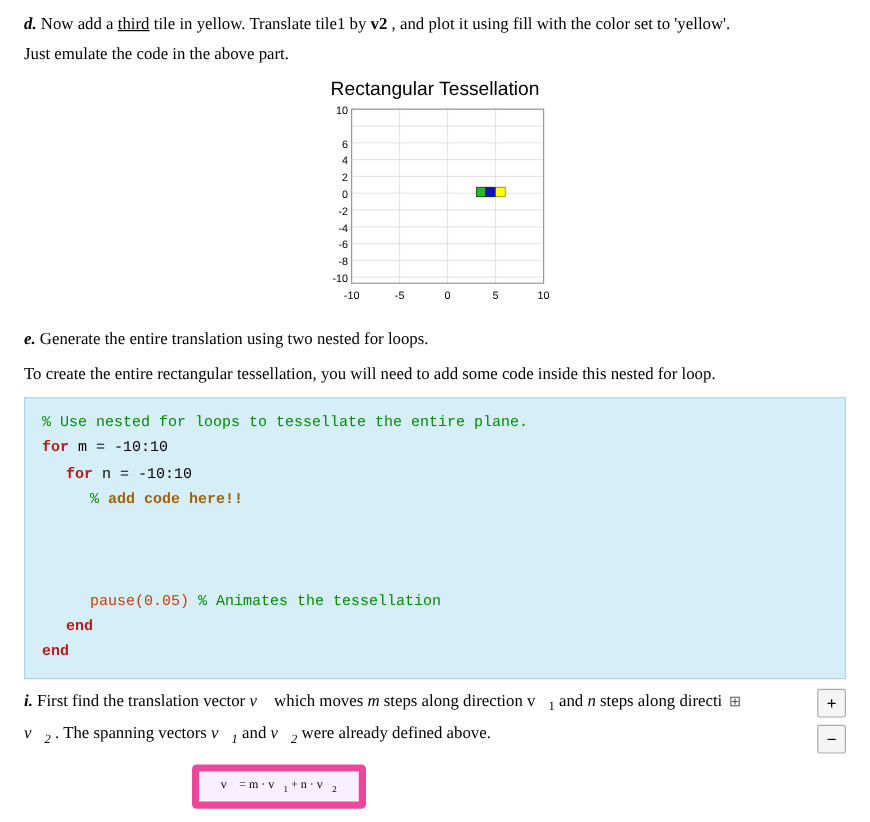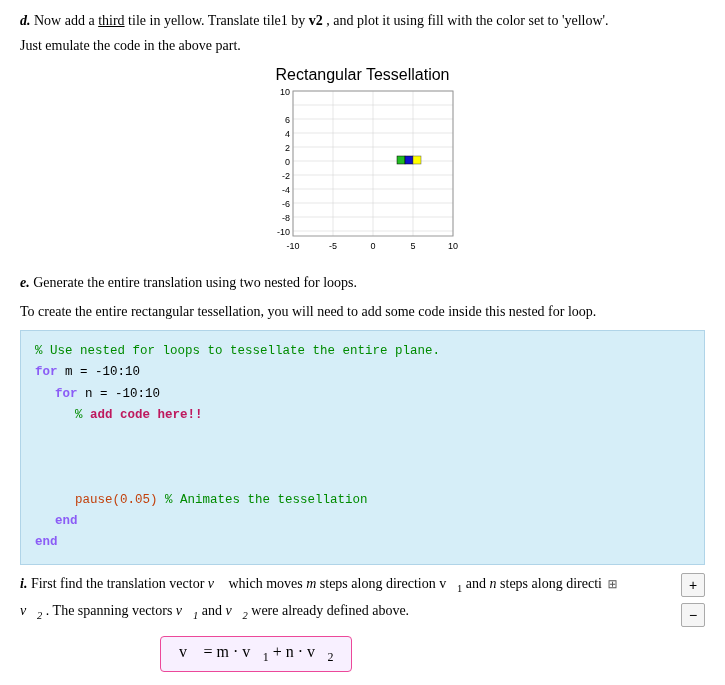--- a/index.html
+++ b/index.html
@@ -49,33 +49,33 @@
       font-family: 'Courier New', Courier, monospace;
       font-size: 12.5px;
       margin: 8px 0;
       line-height: 1.7;
       color: #000;
     }
 
     .code-line { display: block; }
     .code-indent1 { padding-left: 20px; }
     .code-indent2 { padding-left: 40px; }
-    .code-add { color: #be185d; font-weight: bold; }
+    .code-add { color: #a16207; font-weight: bold; }
     .code-comment { color: #008b00; }
-    .code-keyword { color: #8b5cf6; font-weight: bold; }
+    .code-keyword { color: #b91c1c; font-weight: bold; }
 
     
     .formula-box {
-      border: 1px solid #ec4899;
+      border: 6px solid #ec4899;
       background: #f8f0ff;
       display: inline-block;
       padding: 6px 18px;
       border-radius: 4px;
       font-family: Georgia, serif;
-      font-size: 16px;
+      font-size: 10px;
       margin: 6px 0 8px 80px;
     }
 
     .side-btn {
       width: 24px;
       height: 24px;
       border: 1px solid #aaa;
       background: #f5f5f5;
       display: flex;
       align-items: center;

